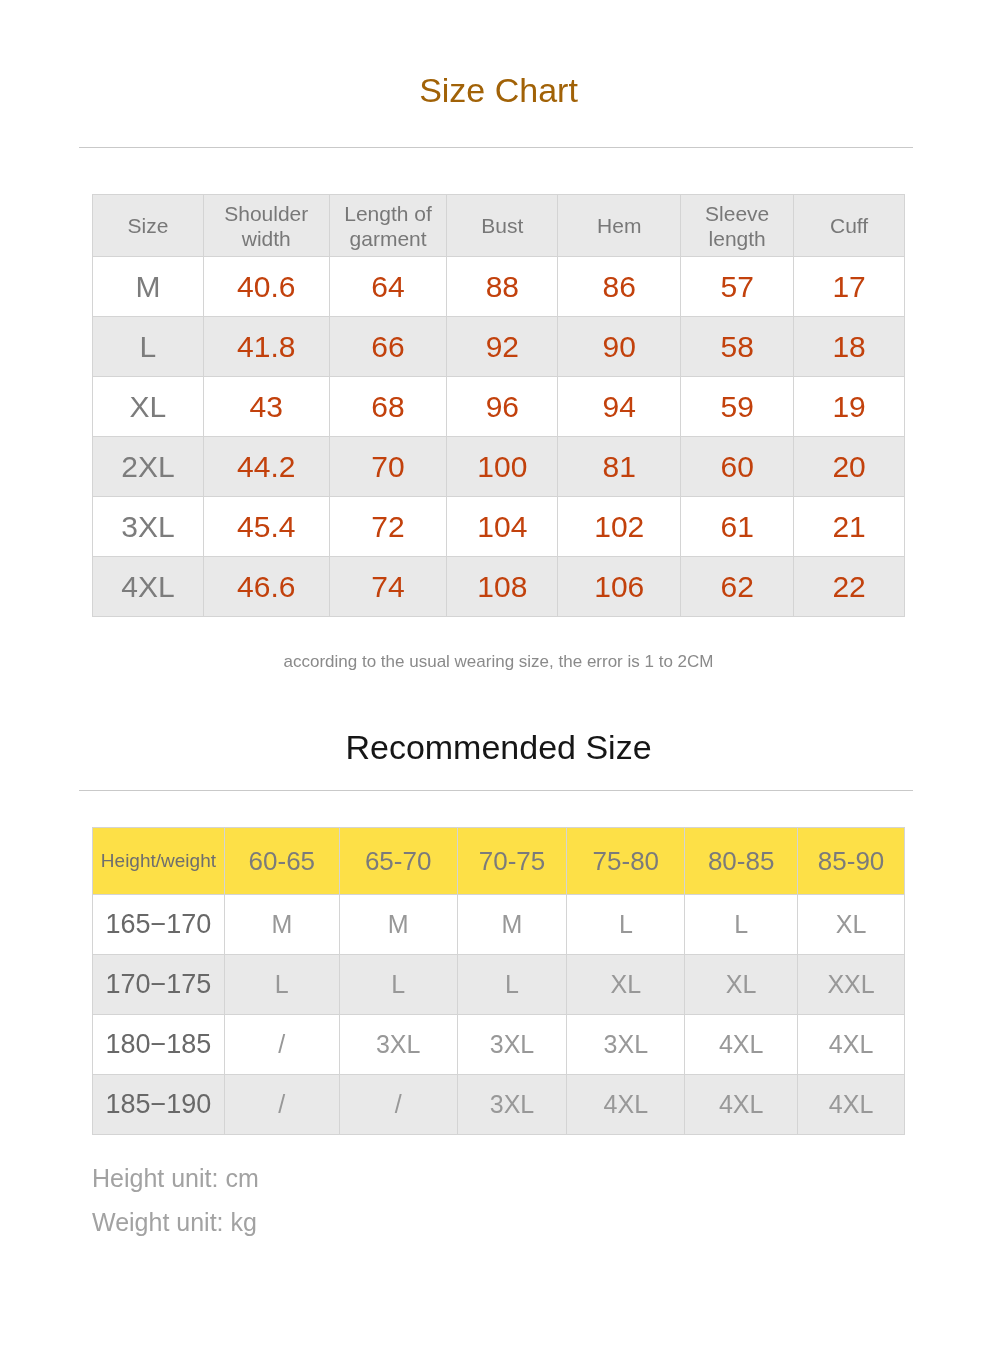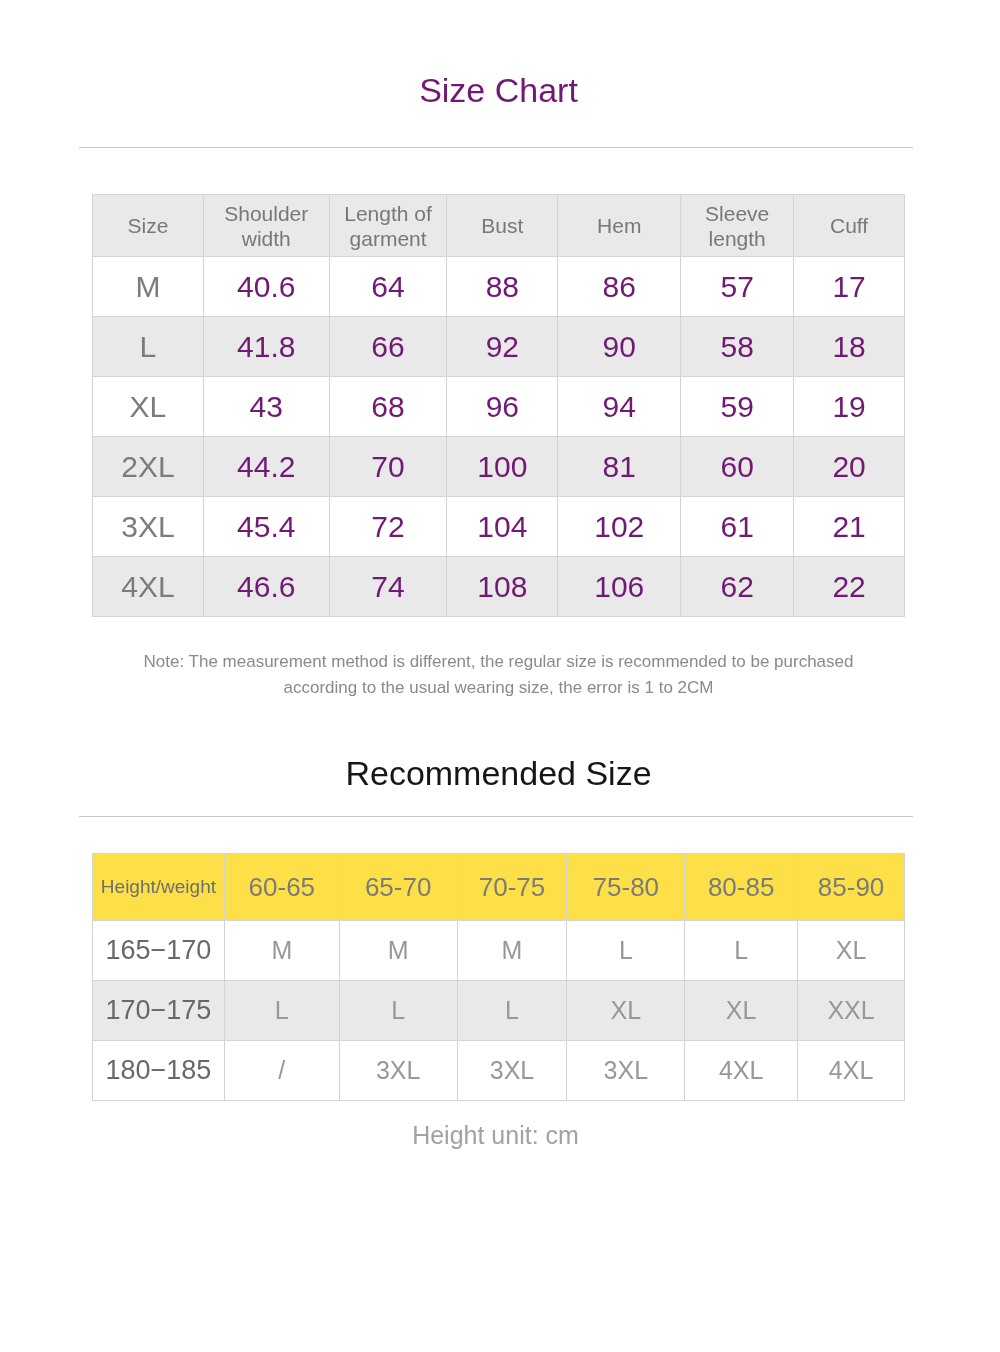--- a/index.html
+++ b/index.html
@@ -6,21 +6,21 @@
   body {
     width:1000px; height:1352px;
     background:#ffffff;
     font-family:"Liberation Sans", "DejaVu Sans", sans-serif;
     overflow:hidden;
   }
   .content { width:813px; margin-left:92px; }
 
   .main-title {
     font-size:34px; line-height:40px; font-weight:400;
-    color:#701a75; text-align:center; margin:70px 0 0 0;
+    color:#a16207; text-align:center; margin:70px 0 0 0;
   }
   .section-title {
     font-size:34px; line-height:40px; font-weight:400;
     color:#161616; text-align:center; margin:52px 0 0 0;
   }
   .divider {
     height:1px; background:#c9c9c9;
     width:834px; margin-left:-13px;
   }
   .divider-1 { margin-top:37px; }
@@ -38,21 +38,21 @@
     font-weight:400; padding:0;
     overflow:hidden;
   }
 
   .size-table { margin-top:46px; }
   .size-table th {
     height:61px; background:#e9e9e9;
     color:#787878; font-size:21px; line-height:25px;
   }
   .size-table td {
-    height:59px; color:#701a75; font-size:30px;
+    height:59px; color:#c2410c; font-size:30px;
   }
   .size-table td:first-child { color:#7c7c7c; }
   .size-table tbody tr:nth-child(even) td { background:#e9e9e9; }
 
   .note {
     margin-top:32px; text-align:center;
     color:#8a8a8a; font-size:17px; line-height:26px;
   }
 
   .rec-table { margin-top:36px; }
@@ -61,21 +61,21 @@
     color:#7b7b7b; font-size:26px;
   }
   .rec-table th:first-child { font-size:19px; color:#6e6e6e; }
   .rec-table td {
     height:59px; color:#989898; font-size:25px;
   }
   .rec-table td:first-child { color:#686868; font-size:27px; }
   .rec-table tbody tr:nth-child(even) td { background:#e9e9e9; }
 
   .units-footer {
-    margin-top:12px; text-align:center; padding-right:6px;
+    margin-top:21px; text-align:left; padding-right:6px;
     color:#a2a2a2; font-size:25px; line-height:44px;
   }
 </style>
 </head>
 <body>
 
 <div class="content">
 
   <h1 class="main-title">Size Chart</h1>
 
@@ -154,21 +154,20 @@
           <td>74</td>
           <td>108</td>
           <td>106</td>
           <td>62</td>
           <td>22</td>
         </tr>
       </tbody>
     </table>
 
   <div class="note">
-    <div>Note: The measurement method is different, the regular size is recommended to be purchased</div>
     <div>according to the usual wearing size, the error is 1 to 2CM</div>
   </div>
 
   <h2 class="section-title">Recommended Size</h2>
 
   <div class="divider divider-2"></div>
 
   <table class="rec-table">
       <colgroup>
         <col style="width: 16.24%;">
@@ -211,20 +210,30 @@
         </tr>
         <tr>
           <td>180−185</td>
           <td>/</td>
           <td>3XL</td>
           <td>3XL</td>
           <td>3XL</td>
           <td>4XL</td>
           <td>4XL</td>
         </tr>
+        <tr>
+          <td>185−190</td>
+          <td>/</td>
+          <td>/</td>
+          <td>3XL</td>
+          <td>4XL</td>
+          <td>4XL</td>
+          <td>4XL</td>
+        </tr>
       </tbody>
     </table>
 
   <div class="units-footer">
     <div>Height unit: cm</div>
+    <div>Weight unit: kg</div>
   </div>
 
 </div>
 
 </body></html>

